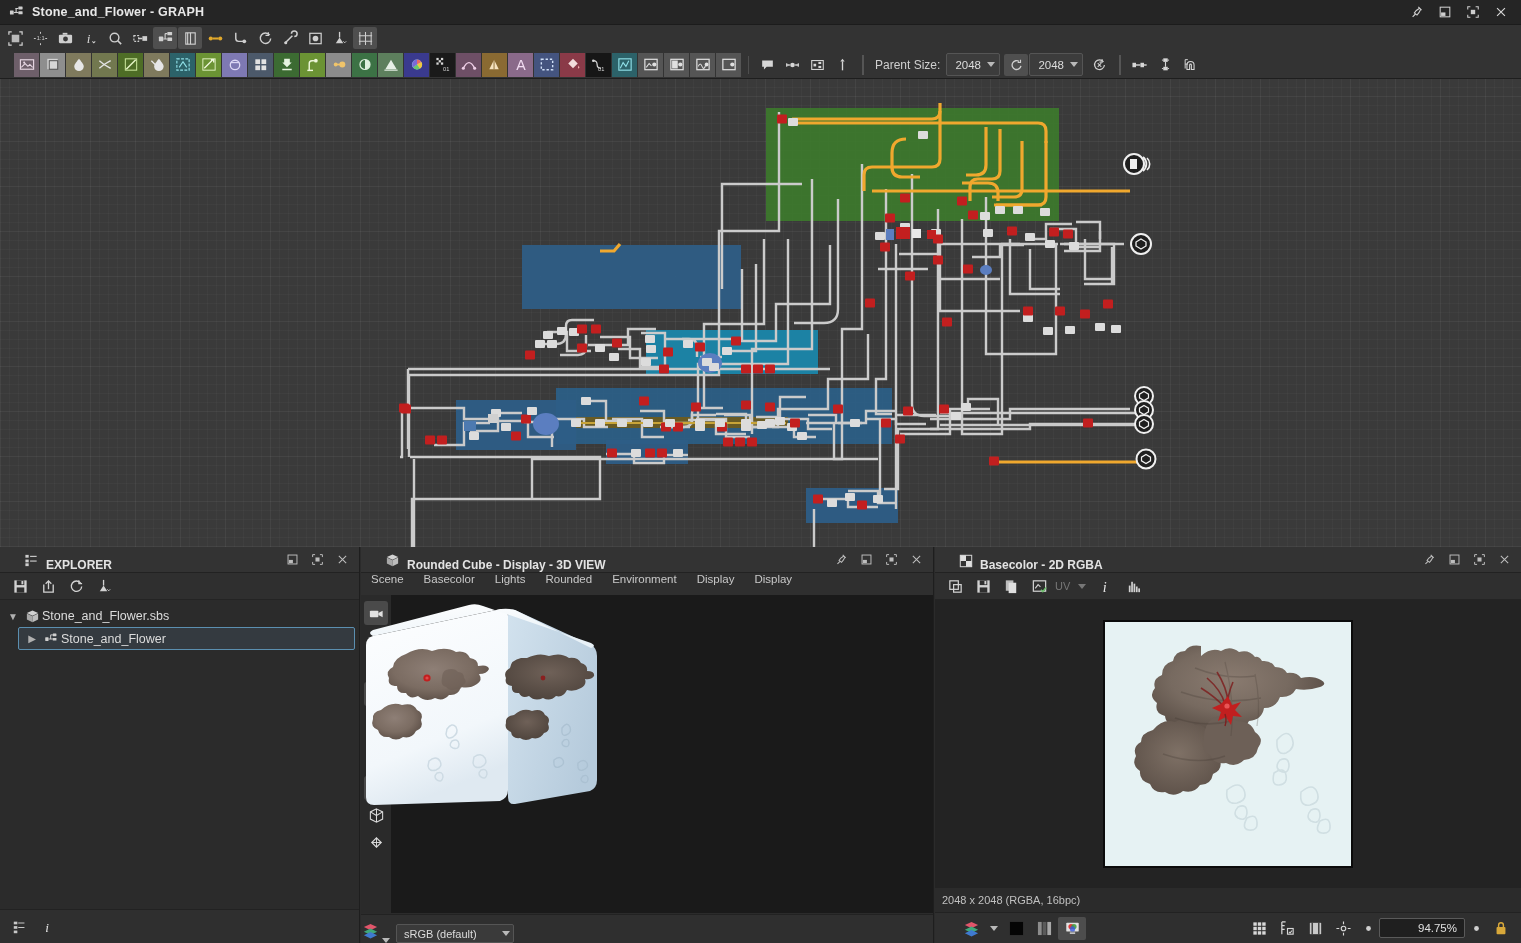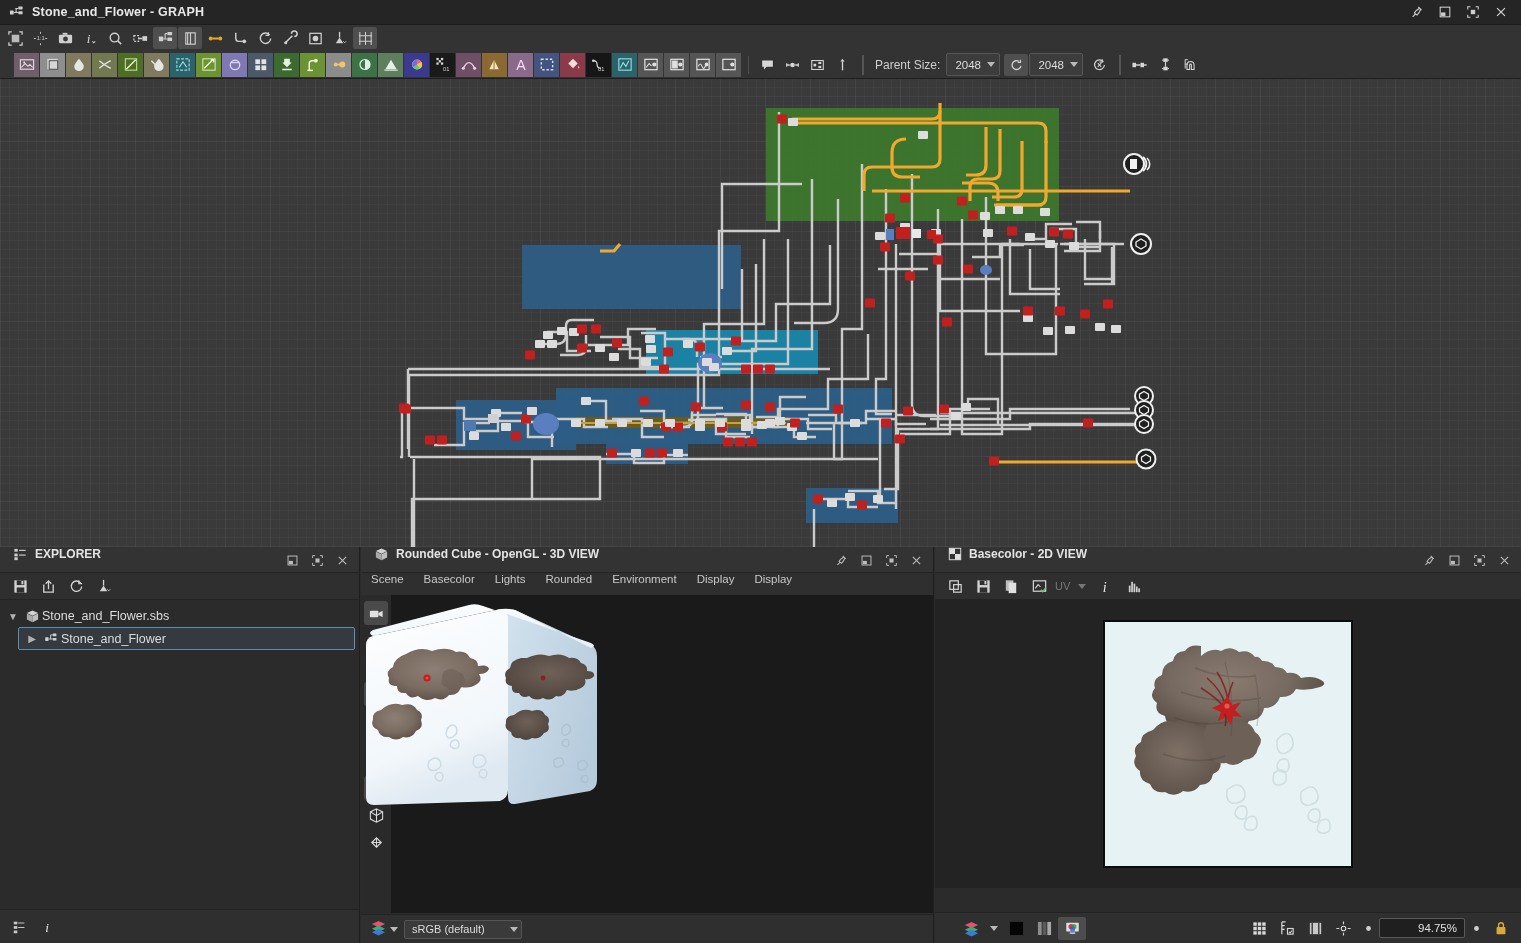--- a/index.html
+++ b/index.html
@@ -66,21 +66,21 @@
       repeating-linear-gradient(0deg, rgba(255,255,255,.03) 0 1px, transparent 1px 45px),
       repeating-linear-gradient(90deg, rgba(255,255,255,.03) 0 1px, transparent 1px 45px),
       #3a3a3a;
     overflow: hidden;
   }
   .graph svg { position: absolute; left: 0; top: 0; }
 
   
   .panel { position: absolute; background: #2b2b2b; }
   .panel-hdr {
-    height: 26px; background: #333333; display: flex; align-items: flex-start; padding-left: 13px;
+    height: 26px; background: #333333; display: flex; align-items: flex-end; padding-left: 24px;
     border-bottom: 1px solid #222;
   }
   .panel-hdr .ph-title { font-size: 12px; font-weight: bold; color: #e3e3e3; margin-left: 7px; white-space: nowrap; }
   .panel-hdr .ph-right { margin-left: auto; display: flex; align-items: center; padding-right: 4px; }
   .ph-btn { width: 25px; height: 26px; display: flex; align-items: center; justify-content: center; }
 
   .panel-tools { height: 27px; background: #2f2f2f; display: flex; align-items: center; padding-left: 6px; border-bottom: 1px solid #242424; }
   .ptbtn { width: 28px; height: 23px; display: flex; align-items: center; justify-content: center; border-radius: 2px; }
 
   
@@ -95,21 +95,21 @@
 
   
   #view3d { left: 361px; top: 547px; width: 573px; height: 396px; border-right: 1px solid #1e1e1e; }
   .menu3d { height: 22px; background: #2f2f2f; display: flex; padding-left: 10px; }
   .menu3d .mi { font-size: 11.5px; color: #c8c8c8; margin-right: 20px; }
   .v3d-body { position: absolute; left: 0; top: 48px; right: 0; bottom: 30px; background: #1a1a1a; overflow: hidden; }
   .v3d-rail { position: absolute; left: 0; top: 0; width: 30px; height: 100%; background: #2a2a2a; display: flex; flex-direction: column; align-items: center; padding-top: 6px; }
   .railbtn { width: 24px; height: 24px; margin-bottom: 3px; display: flex; align-items: center; justify-content: center; border-radius: 3px; }
   .railbtn.on { background: #4a4a4a; }
   .rail-sep { width: 18px; height: 1px; background: #444; margin: 5px 0 7px; }
-  .v3d-status { position: absolute; left: 0; bottom: 0; width: 100%; height: 29px; background: #2f2f2f; border-top: 1px solid #222; display: flex; align-items: center; padding-left: 8px; }
+  .v3d-status { position: absolute; left: 0; bottom: 0; width: 100%; height: 29px; background: #2f2f2f; border-top: 1px solid #222; display: flex; align-items: flex-end; }
   .cs-combo { height: 19px; width: 118px; background: #3a3a3a; border: 1px solid #555; border-radius: 2px; display: flex; align-items: center; padding: 0 3px 0 7px; font-size: 11px; color: #dcdcdc; margin-left: 6px; }
 
   
   #view2d { left: 935px; top: 547px; width: 586px; height: 396px; }
   .v2d-body { position: absolute; left: 0; top: 53px; right: 0; bottom: 55px; background: #232323; display: flex; align-items: center; justify-content: center; }
   .v2d-info { position: absolute; left: 0; bottom: 31px; width: 100%; height: 18px; font-size: 11px; color: #c0c0c0; padding-left: 7px; }
   .v2d-status { position: absolute; left: 0; bottom: 0; width: 100%; height: 31px; background: #2f2f2f; border-top: 1px solid #222; display: flex; align-items: center; padding: 0 6px; }
   .zoombox { width: 86px; height: 20px; background: #1f1f1f; border: 1px solid #5a5a5a; border-radius: 2px; display: flex; align-items: center; justify-content: flex-end; padding-right: 7px; font-size: 11.5px; color: #e0e0e0; }
 
   .thumb-frame { width: 250px; height: 248px; border: 2px solid #0b0b0b; background: #e7f2f3; position: relative; overflow: hidden; }
@@ -974,21 +974,21 @@
 
   <div class="panel" id="view3d">
     <div class="panel-hdr">
       <span>
         <svg width="15" height="15" viewBox="0 0 16 16">
             <path d="M8 1.5 L14 4.3 L8 7.1 L2 4.3 Z" fill="#d2d2d2"></path>
             <path d="M2 4.8 L8 7.6 V14 L2 11.2Z" fill="#a8a8a8"></path>
             <path d="M14 4.8 L8 7.6 V14 L14 11.2Z" fill="#bdbdbd"></path>
           </svg>
       </span>
-      <span class="ph-title">Rounded Cube - OpenGL - 3D VIEW</span>
+      <span class="ph-title">Rounded Cube - Display - 3D VIEW</span>
       <div class="ph-right">
         <div class="ph-btn">
           <svg width="13" height="13" viewBox="0 0 16 16">
               <g stroke="#bdbdbd" stroke-width="1.3" fill="none">
                 <path d="M9.5 2.2 L13.2 5.9 M10.5 4 L7.2 6.2 L5 9 L8 11.5 L10.2 8.8 L12 5.5 M6.5 10 L3 13.5"></path>
               </g>
             </svg>
           </div>
         <div class="ph-btn">
           <svg width="13" height="13" viewBox="0 0 16 16">
@@ -1168,21 +1168,21 @@
 
   <div class="panel" id="view2d">
     <div class="panel-hdr">
       <span>
         <svg width="14" height="14" viewBox="0 0 16 16">
             <rect x="1.5" y="1.5" width="13" height="13" fill="none" stroke="#cfcfcf" stroke-width="1.2"></rect>
             <rect x="1.5" y="1.5" width="6.5" height="6.5" fill="#e0e0e0"></rect>
             <rect x="8" y="8" width="6.5" height="6.5" fill="#e0e0e0"></rect>
           </svg>
       </span>
-      <span class="ph-title">Basecolor - 2D VIEW</span>
+      <span class="ph-title">Basecolor - 2D RGBA</span>
       <div class="ph-right">
         <div class="ph-btn">
           <svg width="13" height="13" viewBox="0 0 16 16">
               <g stroke="#bdbdbd" stroke-width="1.3" fill="none">
                 <path d="M9.5 2.2 L13.2 5.9 M10.5 4 L7.2 6.2 L5 9 L8 11.5 L10.2 8.8 L12 5.5 M6.5 10 L3 13.5"></path>
               </g>
             </svg>
           </div>
         <div class="ph-btn">
           <svg width="13" height="13" viewBox="0 0 16 16">
@@ -1300,20 +1300,21 @@
             <path d="M133 185 q9 -4 9 6 q-1 9 -9 5 q-6 -4 0 -11 Z"></path>
             <path d="M142 196 q9 -5 10 4 q1 9 -8 8 q-8 -1 -2 -12 Z"></path>
             <path d="M196 170 q12 -10 16 0 q4 10 -7 13 q-11 2 -9 -13 Z"></path>
             <path d="M206 188 q9 -4 9 6 q-1 9 -9 5 q-6 -4 0 -11 Z"></path>
             <path d="M215 199 q9 -5 10 4 q1 9 -8 8 q-8 -1 -2 -12 Z"></path>
           </g>
         </svg>
       </div>
     </div>
 
+    <div class="v2d-info">2048 x 2048 (RGBA, 16bpc)</div>
 
     <div class="v2d-status">
       <div class="ptbtn" style="margin-left:16px">
         <svg width="19" height="17" viewBox="0 0 20 18">
             <path d="M10 2 L17 5.4 L10 8.8 L3 5.4Z" fill="#e0556a"></path>
             <path d="M10 7 L17 10.4 L10 13.8 L3 10.4Z" fill="#3fa87a"></path>
             <path d="M10 10.6 L17 14 L10 17.4 L3 14Z" fill="#3f7ad0"></path>
           </svg>
         </div>
       <span class="chev" style="margin-right:4px"></span>

